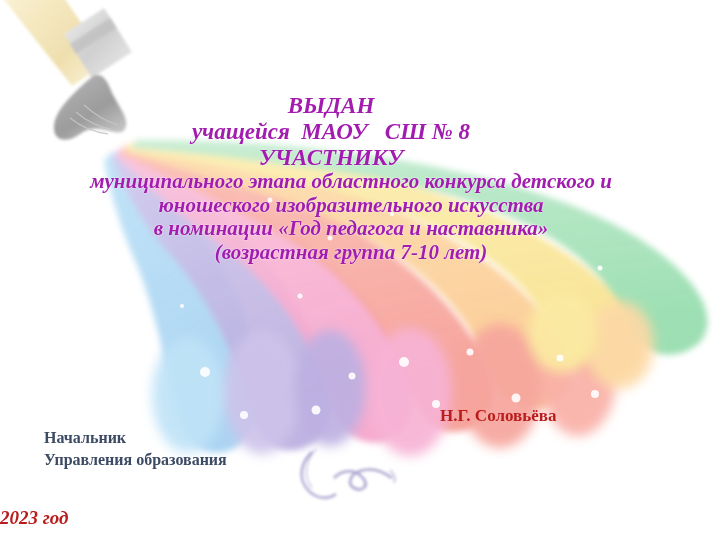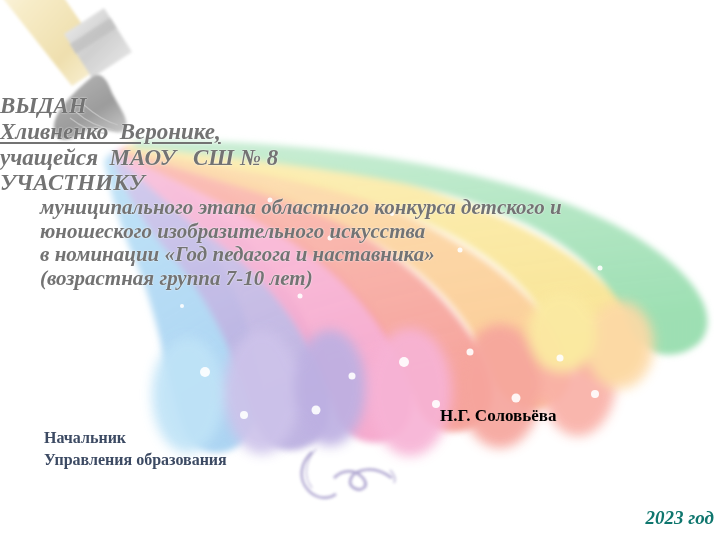--- a/index.html
+++ b/index.html
@@ -62,21 +62,22 @@
     -webkit-text-stroke: 1.2px #e08a1a;
     filter: drop-shadow(2px 3px 1.5px rgba(120,90,50,0.45));
   }
 
   
   .body-block {
     position: absolute;
     left: 0;
     top: 93px;
     width: 662px;
-    color: #737373;
+    text-align: center;
+    color: #a21caf;
   }
   .bline {
     font-style: italic;
     font-weight: bold;
     line-height: 1.12;
     white-space: pre;
     text-shadow: 0 0 1px rgba(255,255,255,0.85), 0 0 2px rgba(255,255,255,0.6);
   }
   .bline.sz-lg  { font-size: 23px; }
   .bline.sz-md  { font-size: 21px; padding-left: 40px; }
@@ -93,32 +94,32 @@
     color: #3c4a63;
     font-weight: bold;
     font-size: 16px;
     line-height: 1.35;
     text-align: left;
   }
   .sig-right {
     position: absolute;
     left: 440px;
     top: 406px;
-    color: #000000;
+    color: #b91c1c;
     font-weight: bold;
     font-size: 17px;
     white-space: pre;
   }
   .year {
     position: absolute;
     left: 0;
     top: 507px;
     width: 714px;
-    text-align: right;
-    color: #0f766e;
+    text-align: left;
+    color: #b91c1c;
     font-style: italic;
     font-weight: bold;
     font-size: 19px;
   }
 </style>
 </head>
 <body>
 
 <div id="certificate">
 
@@ -265,21 +266,20 @@
                C347,484 350,474 360,471 C372,467 384,472 392,478" stroke-width="2.6"></path>
       <path d="M390,470 C394,474 396,479 394,483" stroke-width="1.6" opacity="0.8"></path>
     </g>
   </svg>
 
   <div id="content">
 
 
     <div class="body-block">
       <div class="bline sz-lg">ВЫДАН</div>
-      <div class="bline sz-lg underline">Хливненко  Веронике,</div>
       <div class="bline sz-lg">учащейся  МАОУ   СШ № 8</div>
       <div class="bline sz-lg">УЧАСТНИКУ</div>
       <div class="bline sz-md">муниципального этапа областного конкурса детского и</div>
       <div class="bline sz-md">юношеского изобразительного искусства</div>
       <div class="bline sz-md">в номинации «Год педагога и наставника»</div>
       <div class="bline sz-md">(возрастная группа 7-10 лет)</div>
     </div>
 
     <div class="sig-left">
       <div>Начальник</div>

